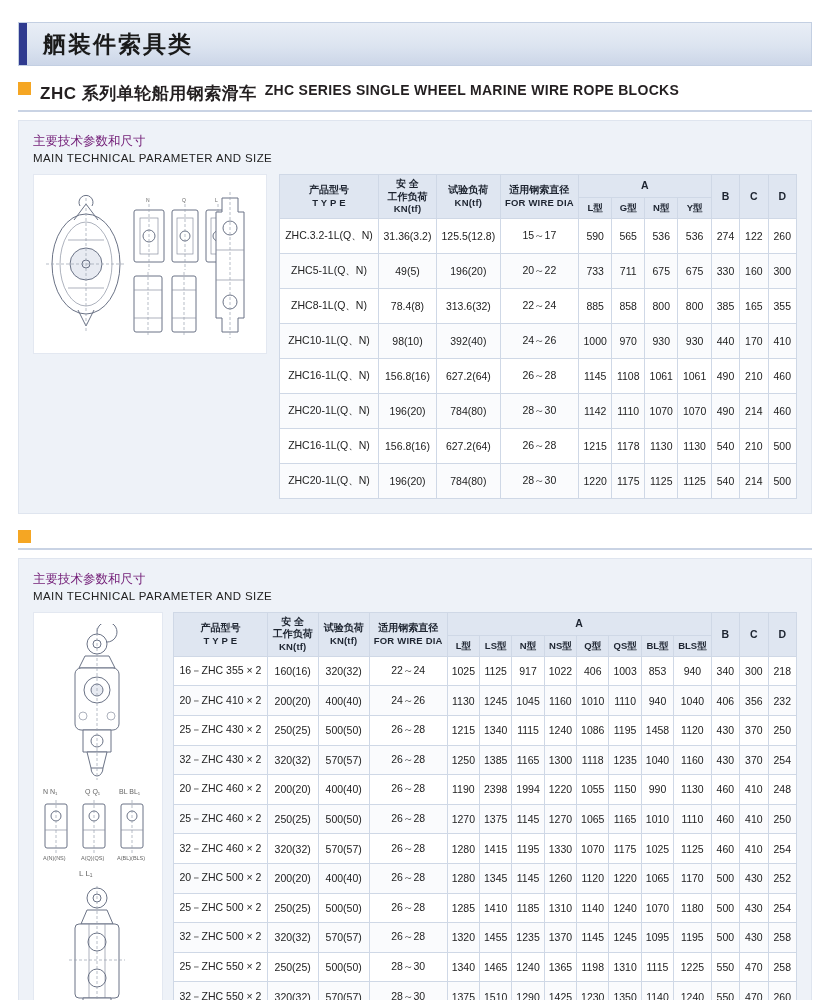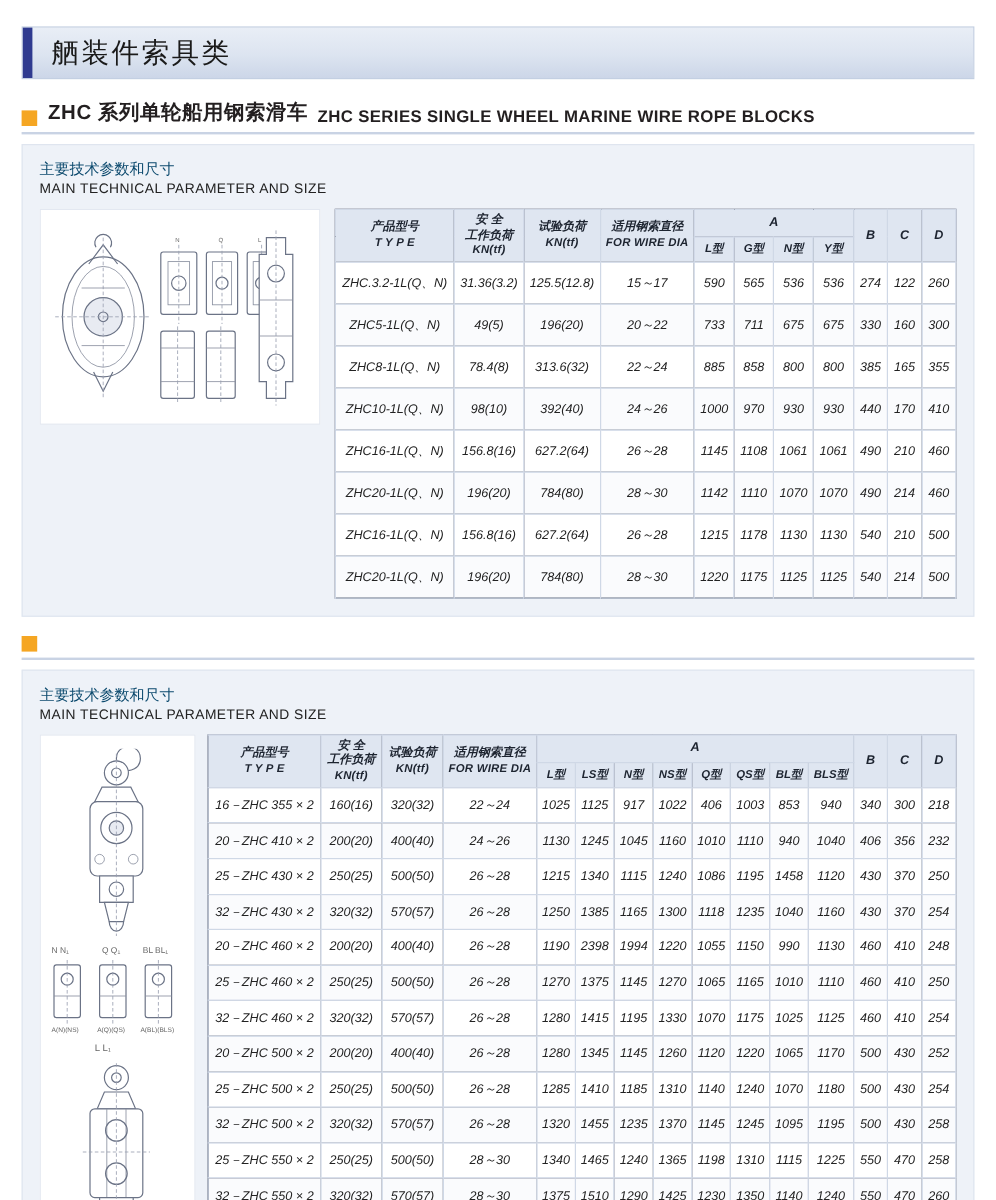--- a/index.html
+++ b/index.html
@@ -13,49 +13,49 @@
 
   
   .banner{
     margin-top:22px;height:42px;
     background:linear-gradient(to bottom,#e9eef6 0%,#dce4f0 55%,#ccd6e8 100%);
     display:flex;align-items:center;
     border:1px solid #c3cfe2;
   }
   .banner .bar{width:8px;height:42px;background:#2f3a8f;margin-right:0px;}
   .banner .cn{
-    font-size:23px;font-weight:normal;letter-spacing:2px;color:#1a1a1a;
+    font-size:23px;font-weight:bold;letter-spacing:2px;color:#1a1a1a;
     margin-left:16px;
   }
   .banner .en{
     font-size:17px;letter-spacing:1.5px;color:#4a5570;margin-left:14px;font-weight:bold;
   }
 
   
-  .sec-head{display:flex;align-items:flex-end;margin-top:16px;}
+  .sec-head{display:flex;align-items:flex-start;margin-top:16px;}
   .sec-head .sq{width:13px;height:13px;background:#f5a623;margin-right:9px;}
   .sec-head .cn{font-size:17px;font-weight:bold;letter-spacing:0.5px;}
   .sec-head .en{font-size:14px;font-weight:bold;letter-spacing:0.3px;margin-left:8px;}
   .sec-rule{height:2px;background:#c9d3e4;margin-top:5px;}
 
   
   .panel{background:#eef2f8;border:1px solid #dfe5ef;margin-top:8px;padding:12px 14px 14px 14px;}
-  .panel .sub-cn{font-size:12.5px;color:#0c4a6e;}
+  .panel .sub-cn{font-size:12.5px;color:#701a75;}
   .panel .sub-en{font-size:11.5px;color:#222;margin-top:2px;letter-spacing:0.4px;}
 
   .panel-body{display:flex;margin-top:10px;align-items:flex-start;}
   .figure{
     background:#fff;border:1px solid #e3e8f1;flex:0 0 auto;
     display:flex;align-items:center;justify-content:center;
   }
   .fig1{width:232px;height:178px;}
   .fig2{width:128px;height:420px;flex-direction:column;gap:4px;padding:6px 0;}
 
   
-  table{border-collapse:collapse;background:#0f172a;font-style:italic;}
+  table{border-collapse:collapse;background:#f97316;}
   table.tbl{font-size:10.5px;}
   .tbl th,.tbl td{border:1px solid #cfd8e6;text-align:center;white-space:nowrap;}
   .tbl thead th{background:#dfe6f1;font-weight:bold;color:#1d2430;line-height:1.25;padding:3px 4px;}
   .tbl tbody td{background:#fff;padding:0 4px;height:33px;color:#222;}
   .tbl tbody tr:nth-child(even) td{background:#fafbfd;}
   .hcn{display:block;font-size:10px;}
   .hen{display:block;font-size:9.5px;letter-spacing:0.2px;}
   .small{font-size:9.5px;}
 
   .t1{width:525px;margin-left:12px;}

